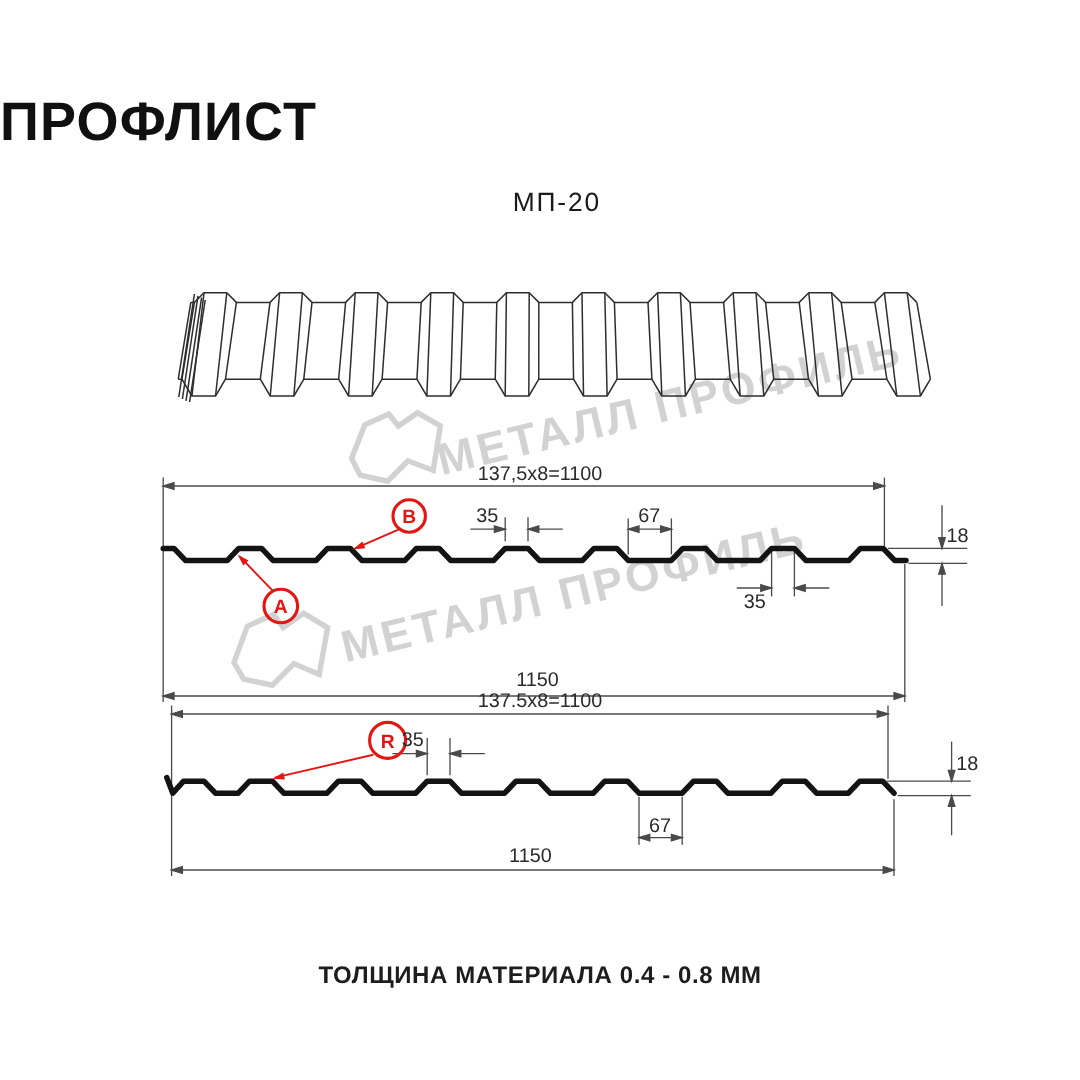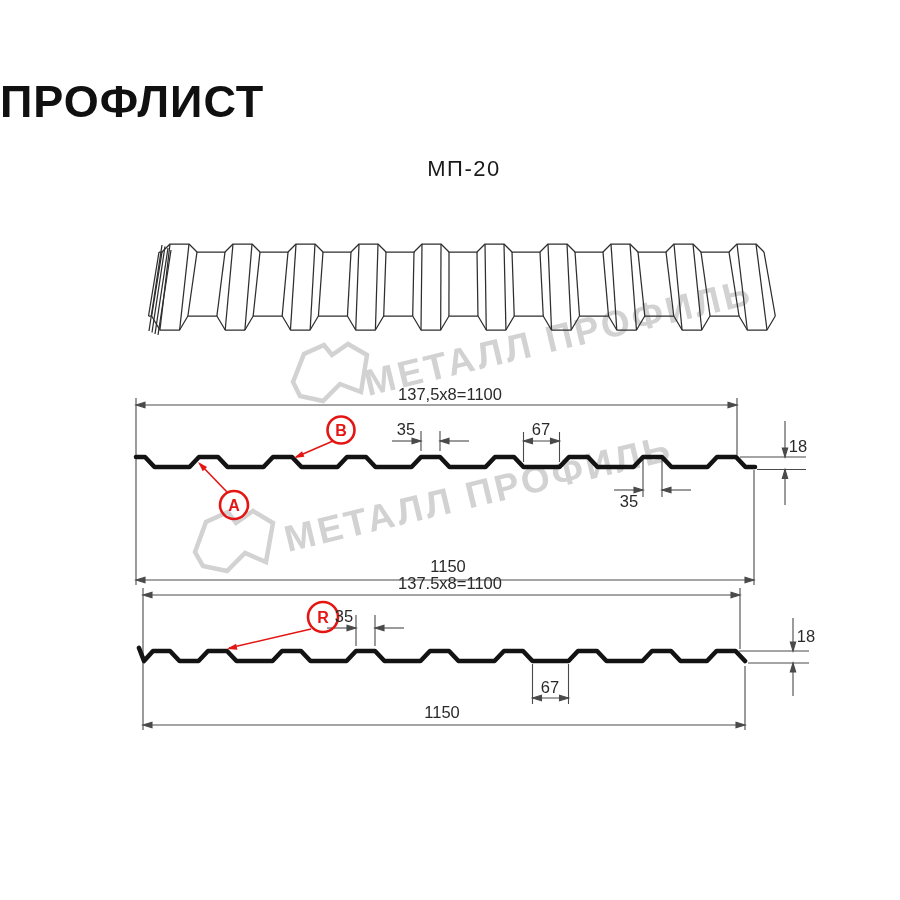--- a/index.html
+++ b/index.html
@@ -182,13 +182,14 @@
     <text class="dim-text" x="798" y="452" text-anchor="middle">18</text>
     <text class="dim-text" x="448" y="572" text-anchor="middle">1150</text>
 
     <text class="dim-text" x="450" y="589" text-anchor="middle">137.5x8=1100</text>
     <text class="dim-text" x="344" y="622" text-anchor="middle">35</text>
     <text class="dim-text" x="550" y="693" text-anchor="middle">67</text>
     <text class="dim-text" x="806" y="642" text-anchor="middle">18</text>
     <text class="dim-text" x="442" y="718" text-anchor="middle">1150</text>
   </svg>
 
+  <div class="footer">ТОЛЩИНА МАТЕРИАЛА 0.4 - 0.8 ММ</div>
 </div>
 
 </body></html>

